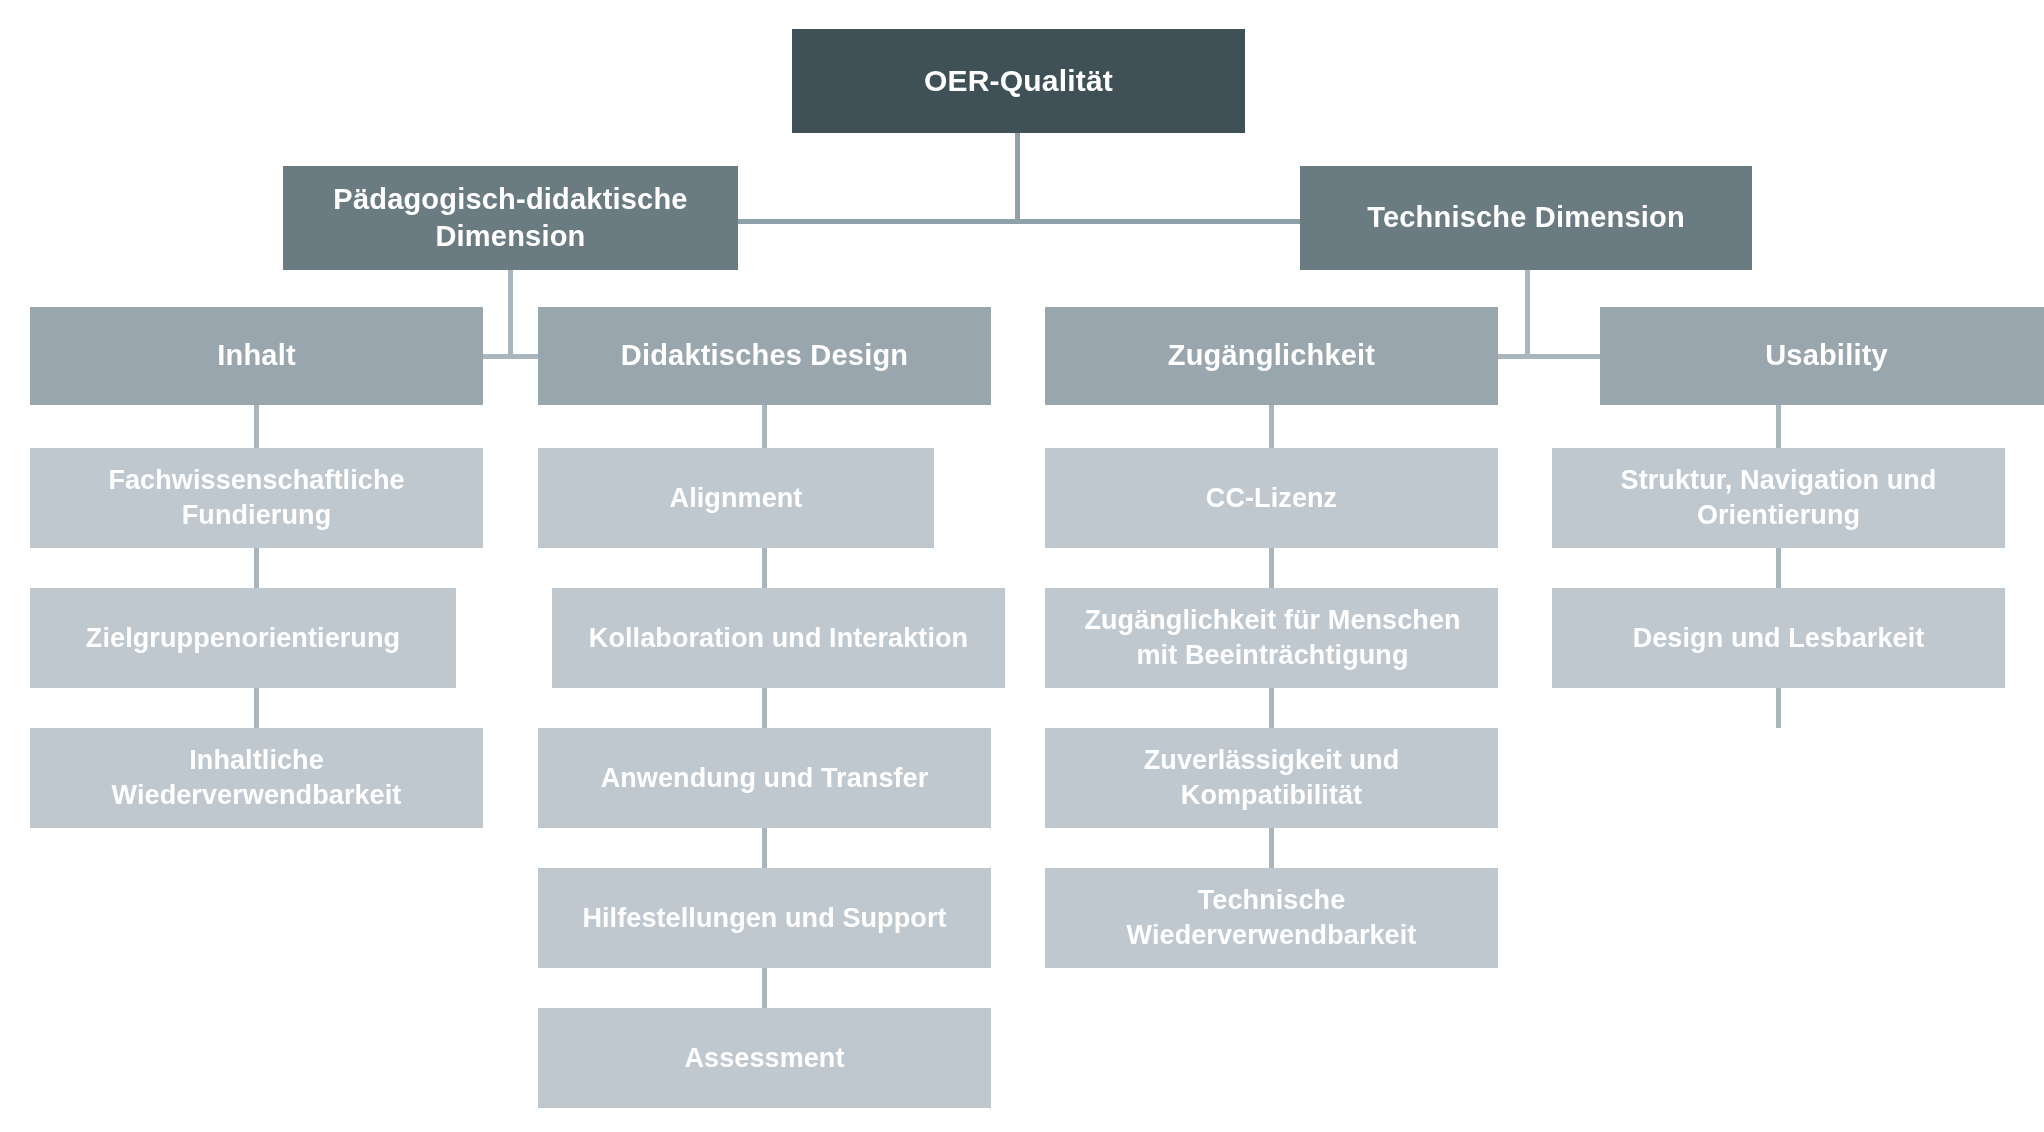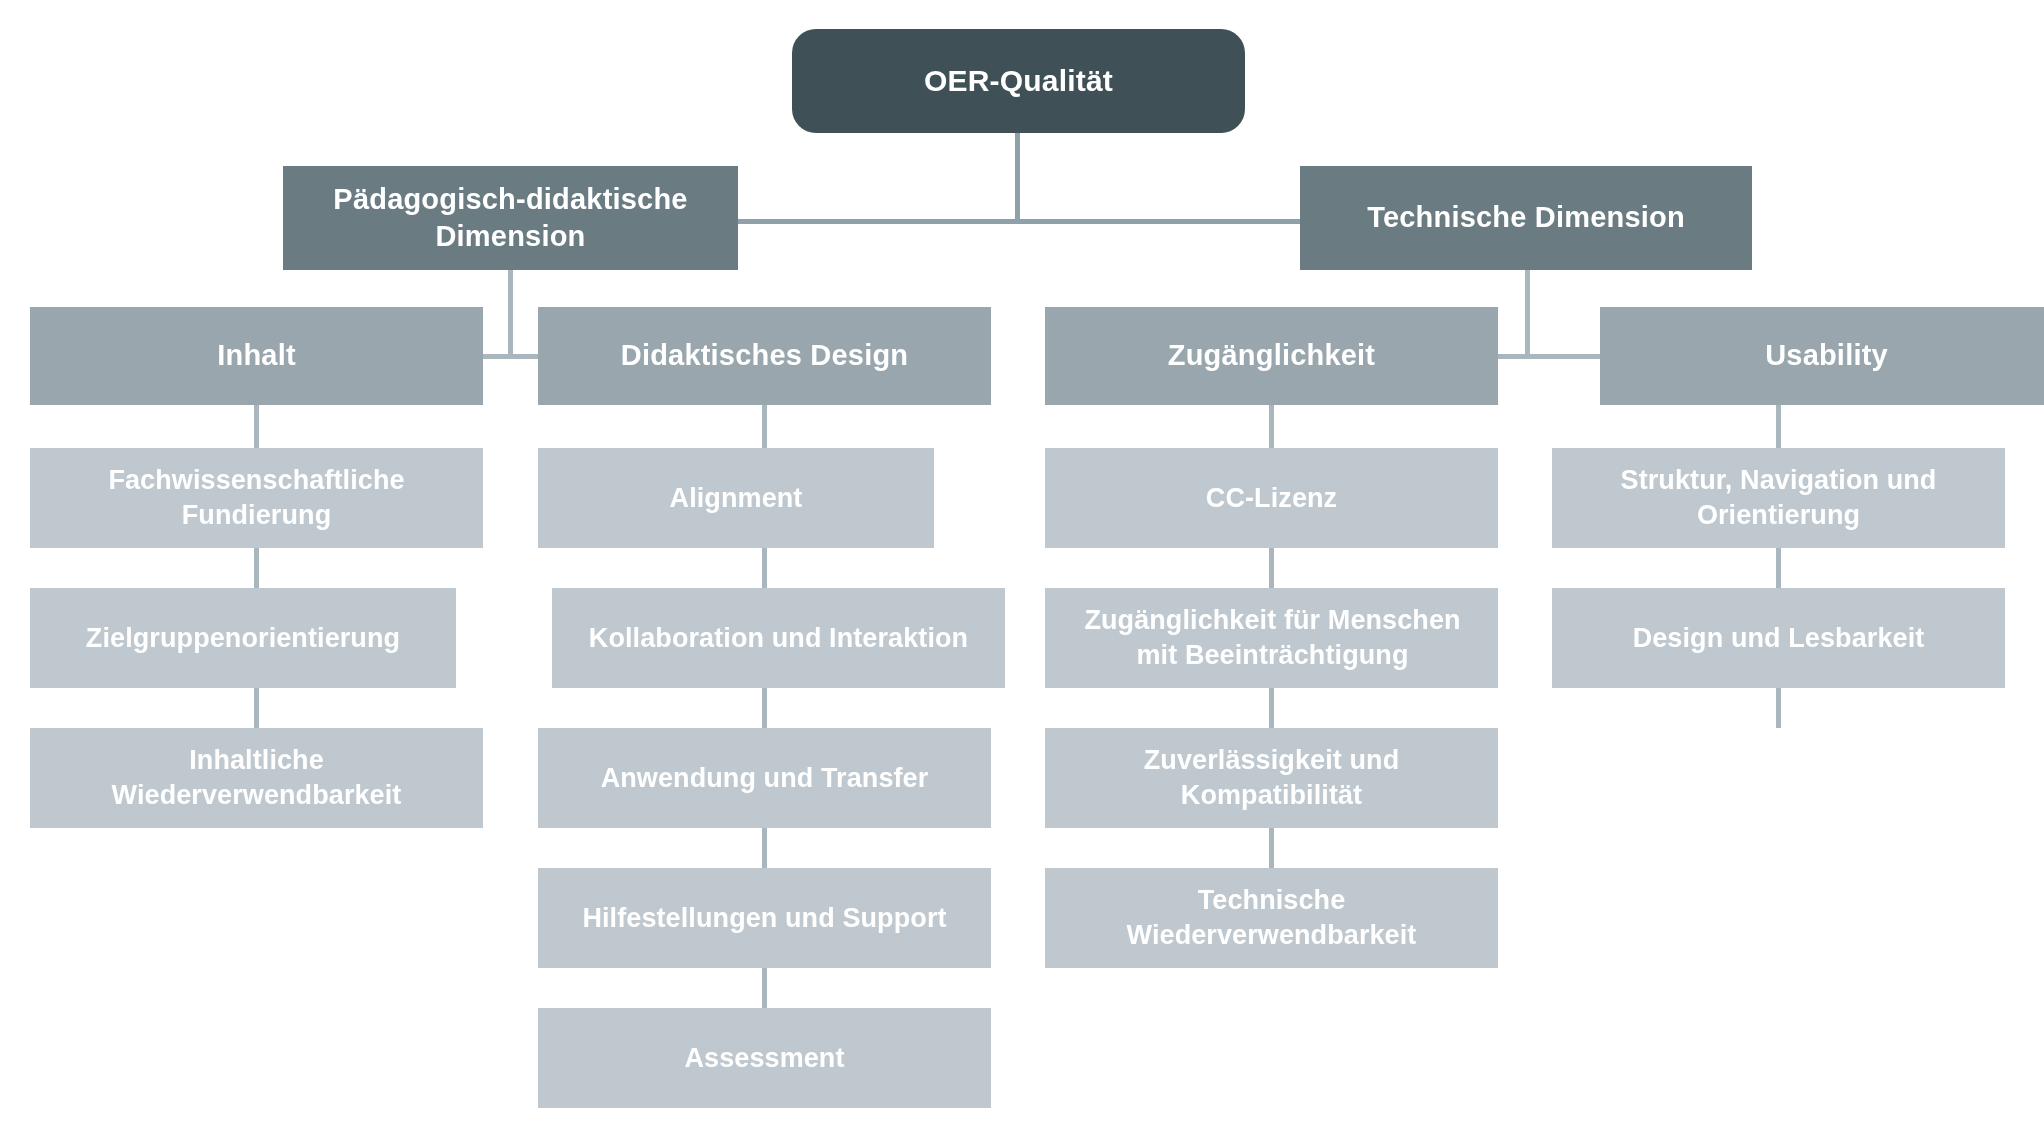--- a/index.html
+++ b/index.html
@@ -17,21 +17,21 @@
     text-align:center;
     color:#ffffff;
     font-weight:bold;
     line-height:1.28;
     box-sizing:border-box;
     padding:4px 14px;
     z-index:2;
   }
   .node span{display:block;width:100%;}
 
-  .lvl-root{background:#3f5157;font-size:30px;letter-spacing:.2px;border-radius:24px;}
+  .lvl-root{background:#3f5157;font-size:30px;letter-spacing:.2px;}
   .lvl-dim {background:#6a7b82;font-size:29px;letter-spacing:.2px;}
   .lvl-cat {background:#99a6ad;font-size:29px;letter-spacing:.2px;}
   .lvl-leaf{background:#bfc8cf;font-size:27px;letter-spacing:.1px;}
 
   .conn{position:absolute;background:#a9b6bd;z-index:1;}
   .conn.dark{background:#8ea0a8;}
 </style>
 </head>
 <body>
 

